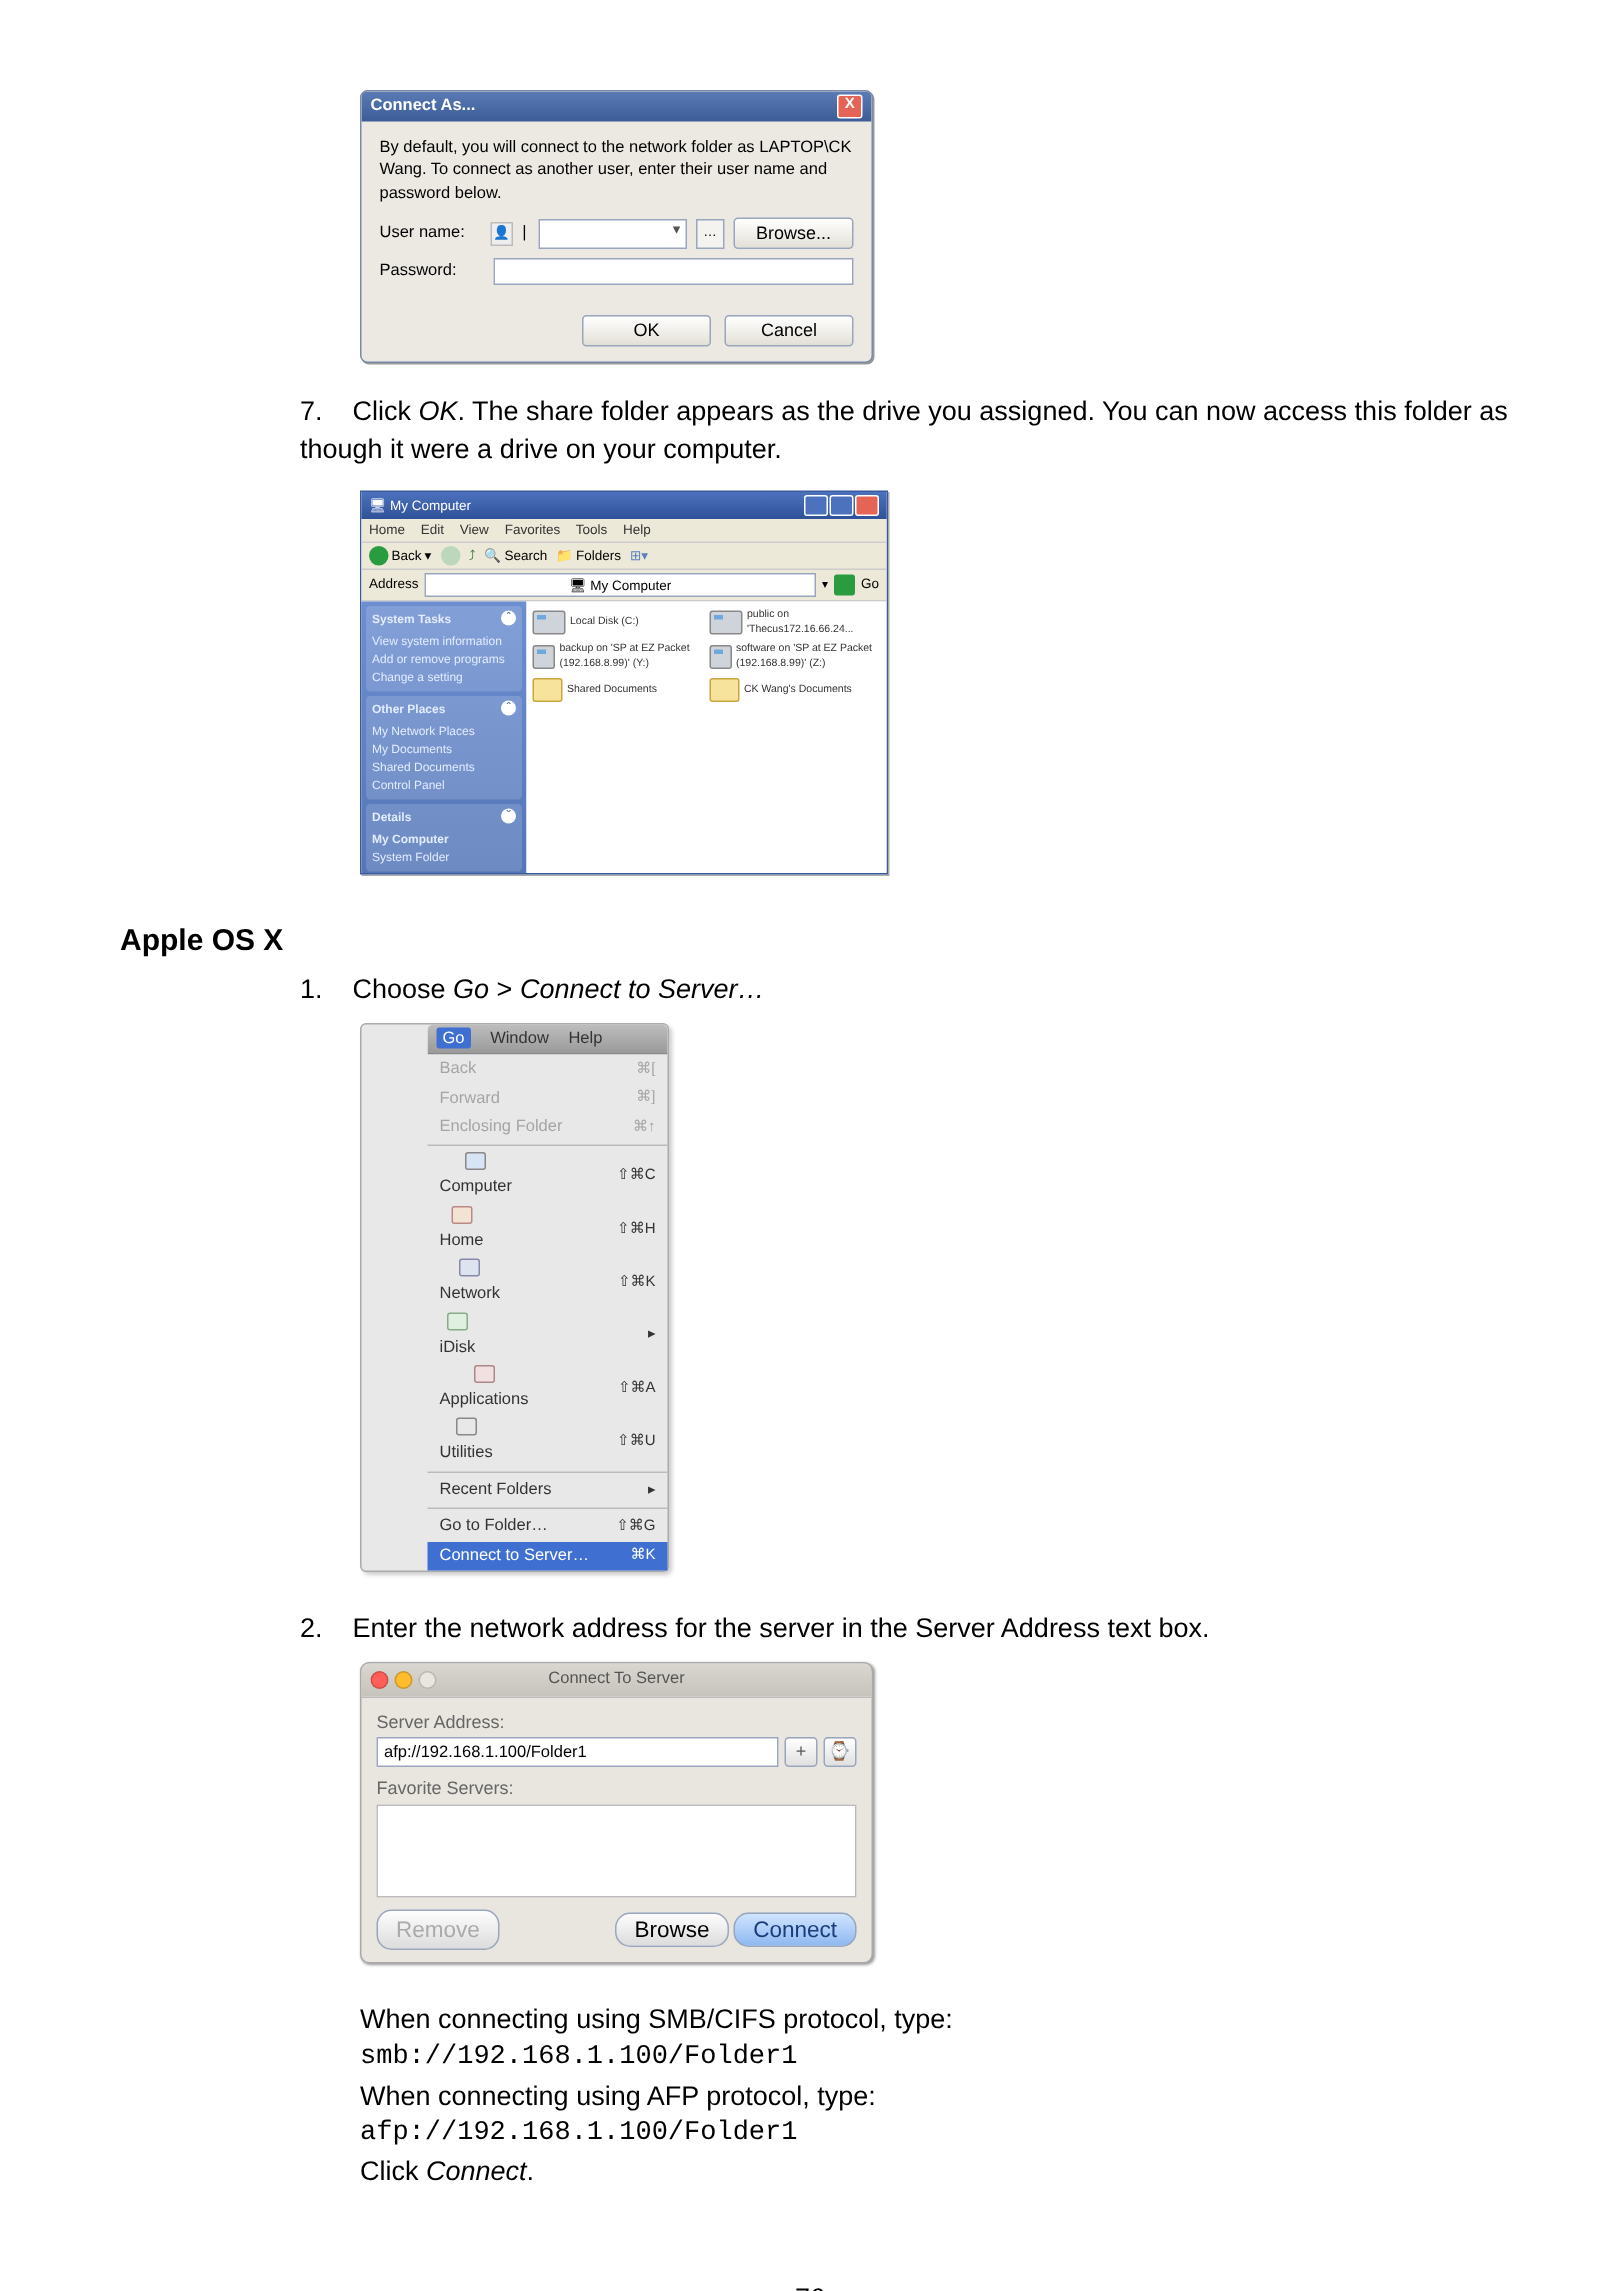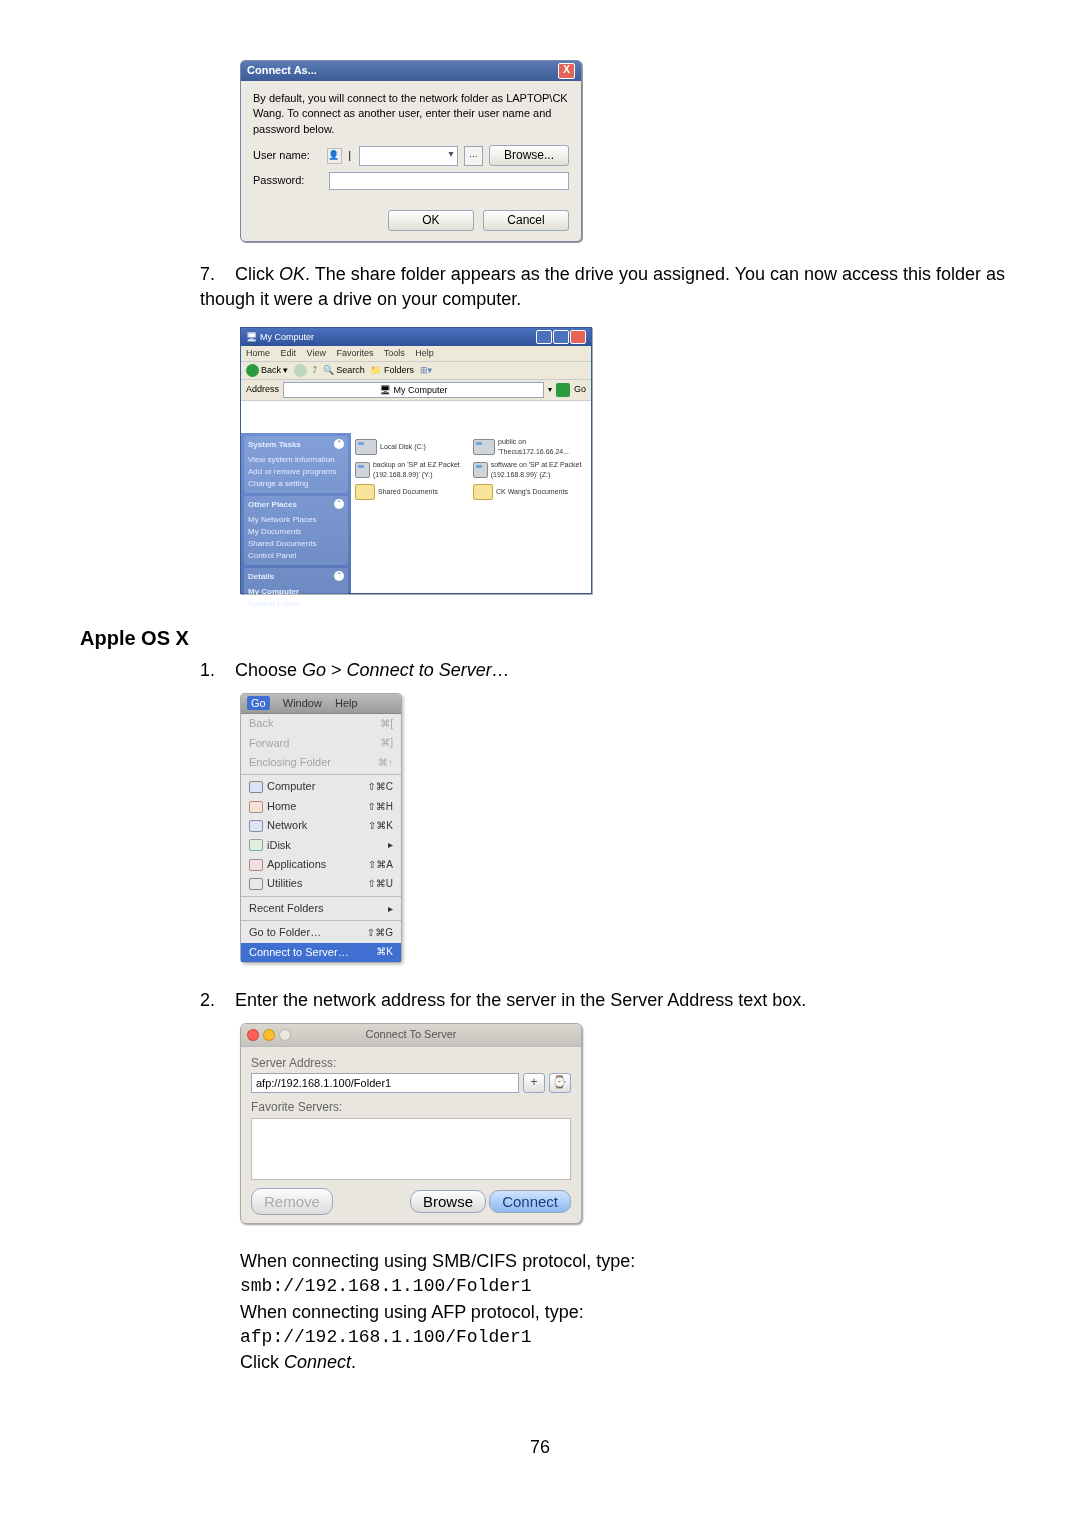--- a/index.html
+++ b/index.html
@@ -115,47 +115,48 @@
   .ex-wb.max{background:#4d72bd;}
   .ex-wb.cls{background:#e56455;}
   .ex-menu{background:#ece9d8;padding:1px 5px;border-bottom:1px solid #ccc;}
   .ex-menu span{margin-right:8px;color:#333;}
   .ex-toolbar{background:#ece9d8;padding:2px 5px;border-bottom:1px solid #ccc;display:flex;gap:6px;align-items:center;}
   .ex-tb-btn{display:inline-flex;align-items:center;gap:2px;}
   .ex-circ{width:13px;height:13px;border-radius:50%;display:inline-block;}
   .ex-addr{background:#ece9d8;padding:2px 5px;border-bottom:1px solid #ccc;display:flex;align-items:center;gap:4px;text-align:center;}
   .ex-addr-input{flex:1;height:14px;background:#fff;border:1px solid #9aa6bd;padding:0 2px;line-height:14px;}
   .ex-go{width:14px;height:14px;background:#2a9b3e;border-radius:2px;}
-  .ex-body{display:flex;height:160px;margin-top:32px;}
+  .ex-body{display:flex;height:181px;}
   .ex-side{width:110px;background:linear-gradient(#6d8fd2,#5476b8);color:#fff;font-size:8px;padding:0;}
   .ex-panel{background:rgba(255,255,255,0.15);margin:3px;border-radius:3px;padding:3px 4px;}
   .ex-panel-h{font-weight:bold;color:#fff;margin-bottom:3px;display:flex;justify-content:space-between;}
   .ex-panel-h .chev{background:#fff;color:#5476b8;border-radius:50%;width:10px;height:10px;line-height:9px;text-align:center;font-size:8px;}
   .ex-panel div{line-height:12px;color:#e3ecff;}
   .ex-main{flex:1;background:#fff;padding:4px;display:grid;grid-template-columns:1fr 1fr;gap:4px;align-content:start;}
   .ex-item{display:flex;align-items:center;gap:3px;font-size:7px;color:#333;}
   .ex-drive{width:20px;height:14px;background:#cfd4da;border:1px solid #888;border-radius:2px;position:relative;}
   .ex-drive::after{content:"";position:absolute;left:2px;top:2px;width:6px;height:3px;background:#6fa8dc;}
   .ex-dir{width:18px;height:14px;background:#f7e39b;border:1px solid #caa63e;border-radius:2px;}
 
   
   .macmenu{
     width:160px;
     margin:10px 0 25px 190px;
     background:#e8e8e8;
     border:1px solid #aaa;
     border-radius:4px;
     font-size:11px;
     box-shadow:2px 2px 3px rgba(0,0,0,0.2);
+    padding-left:44px;
   }
   .mm-head{background:linear-gradient(#bdbdbd,#9a9a9a);padding:2px 6px;border-bottom:1px solid #888;border-radius:4px 4px 0 0;color:#333;}
   .mm-head span{margin-right:10px;}
   .mm-head .hl{background:#3e6fd1;color:#fff;padding:1px 4px;border-radius:2px;}
   .mm-row{display:flex;justify-content:space-between;padding:2px 8px;color:#333;align-items:center;}
-  .mm-row .lbl{display:flex;gap:4px;align-items:center;}
+  .mm-row .lbl{display:flex;gap:4px;align-items:center;flex-direction:column;}
   .mm-row.disabled{color:#a5a5a5;}
   .mm-row.sel{background:#3e6fd1;color:#fff;}
   .mm-sep{height:1px;background:#bbb;margin:2px 0;}
   .mm-sc{font-size:10px;}
   .mm-ic{width:12px;height:10px;border:1px solid;display:inline-block;border-radius:2px;}
 
   
   .cts{
     width:340px;
     margin:10px 0 25px 190px;

